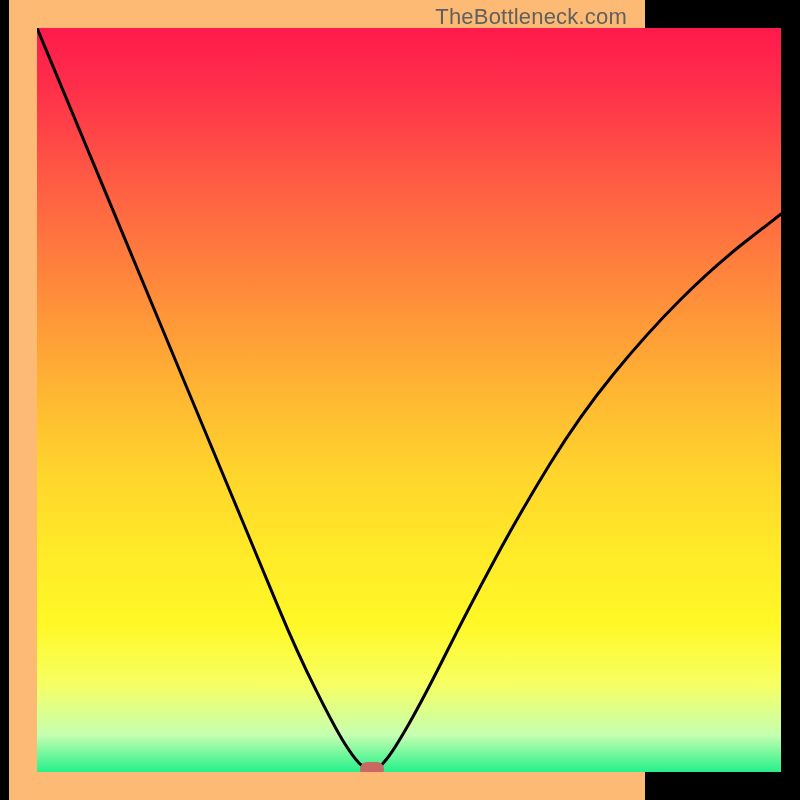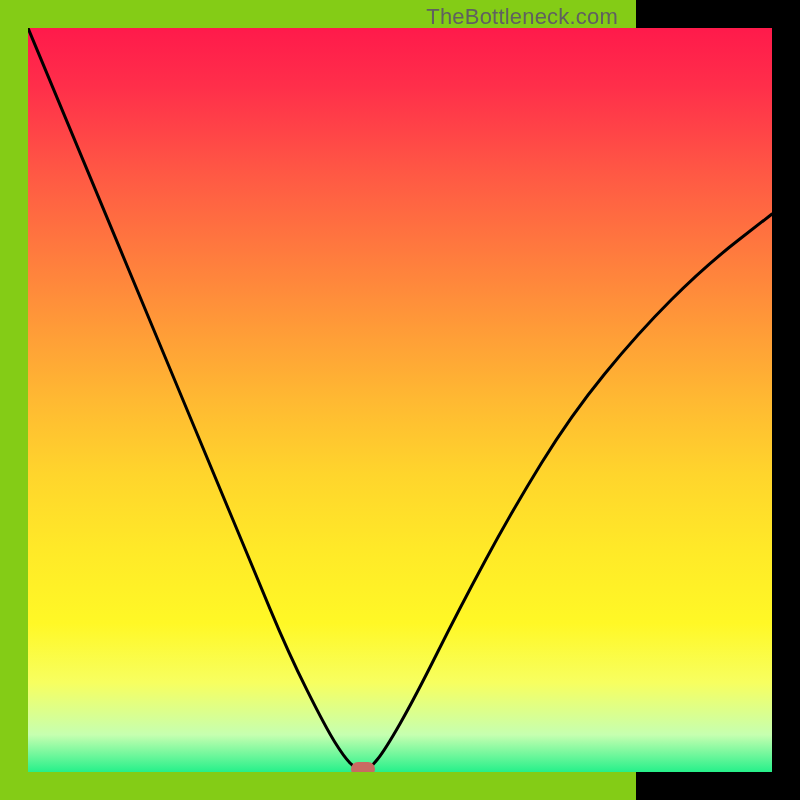--- a/index.html
+++ b/index.html
@@ -8,21 +8,22 @@
     width: 800px;
     height: 800px;
     background: #000000;
     font-family: Arial, Helvetica, sans-serif;
     overflow: hidden;
   }
   .frame {
     position: relative;
     width: 636px;
     height: 800px;
-    background: #84cc16;
+    background: #fdba74;
+    margin-left: 9px;
   }
   .watermark {
     position: absolute;
     top: 4px;
     right: 18px;
     color: #606060;
     font-size: 22px;
     font-weight: 500;
     letter-spacing: 0.2px;
     z-index: 5;

